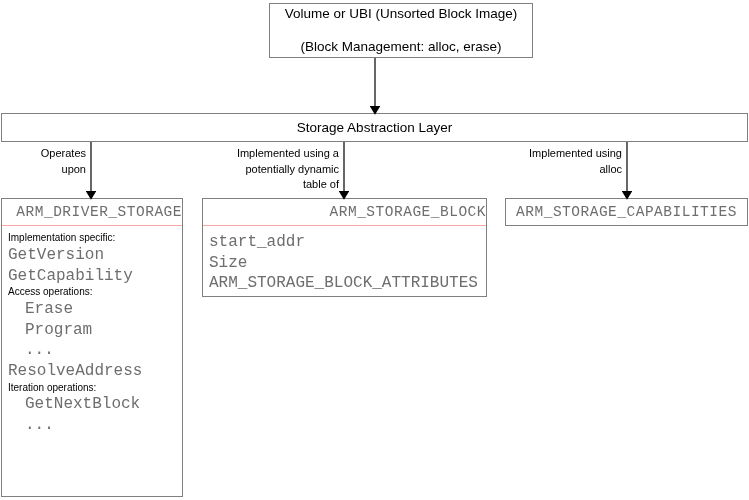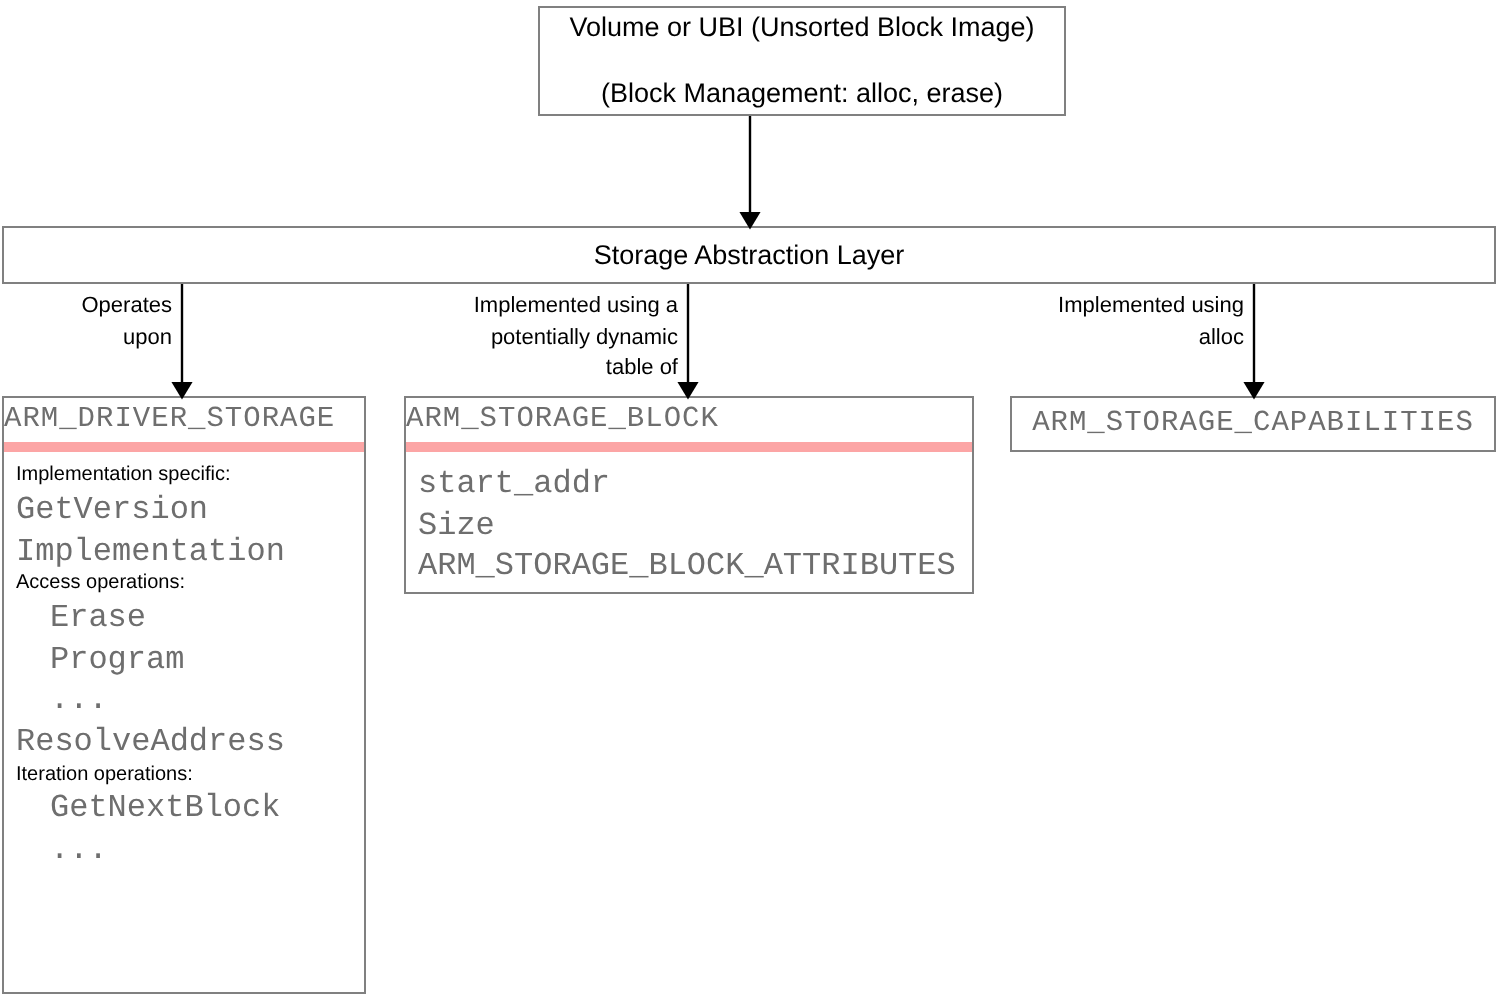--- a/index.html
+++ b/index.html
@@ -86,22 +86,22 @@
     width: 243px;
     height: 28px;
     display: flex;
     align-items: center;
     justify-content: center;
   }
   .hdr-cell {
     height: 27px;
     display: flex;
     align-items: center;
-    justify-content: flex-start;
-    border-bottom: 5px solid #fca5a5;
+    justify-content: flex-end;
+    border-bottom: 1px solid #fca5a5;
     box-sizing: border-box;
   }
   .body-cell {
     padding: 6px 0 0 6px;
   }
   .row {
     font-family: "Liberation Mono", monospace;
     font-size: 16px;
     color: #6e6e6e;
     line-height: 1.29;
@@ -158,21 +158,21 @@
   <div class="edge-label" id="edge-label-3">Implemented using
 alloc</div>
 
   <div class="box" id="driver-box">
     <div class="hdr-cell">
       <span class="mono-title">ARM_DRIVER_STORAGE</span>
     </div>
     <div class="body-cell" id="driver-rows">
         <div class="row label">Implementation specific:</div>
         <div class="row">GetVersion</div>
-        <div class="row">Implementation</div>
+        <div class="row">GetCapability</div>
         <div class="row label">Access operations:</div>
         <div class="row indent">Erase</div>
         <div class="row indent">Program</div>
         <div class="row indent">...</div>
         <div class="row">ResolveAddress</div>
         <div class="row label">Iteration operations:</div>
         <div class="row indent">GetNextBlock</div>
         <div class="row indent">...</div>
       </div>
   </div>

